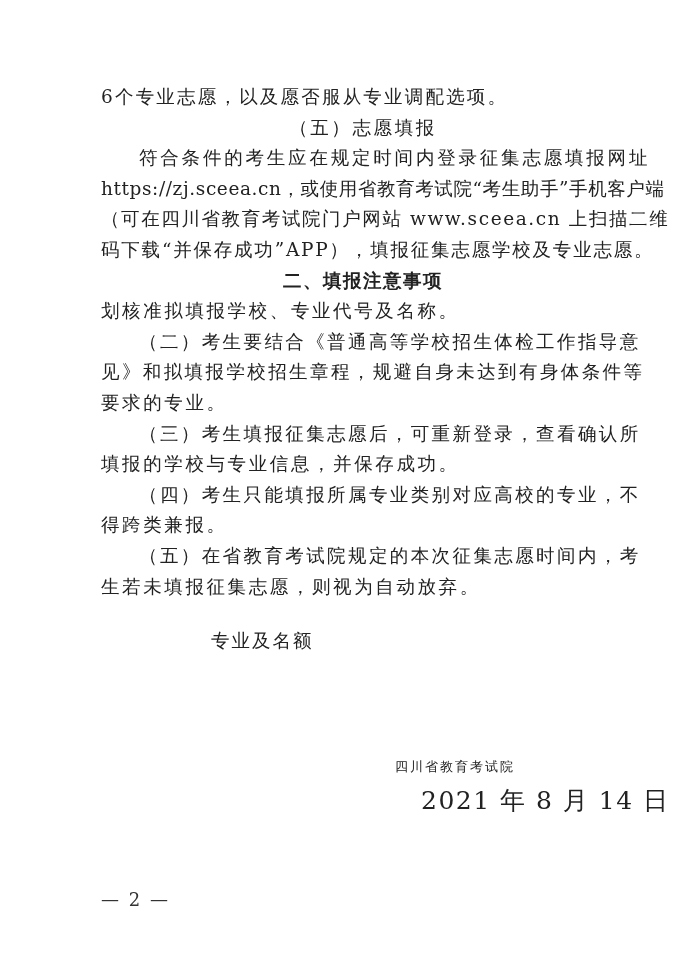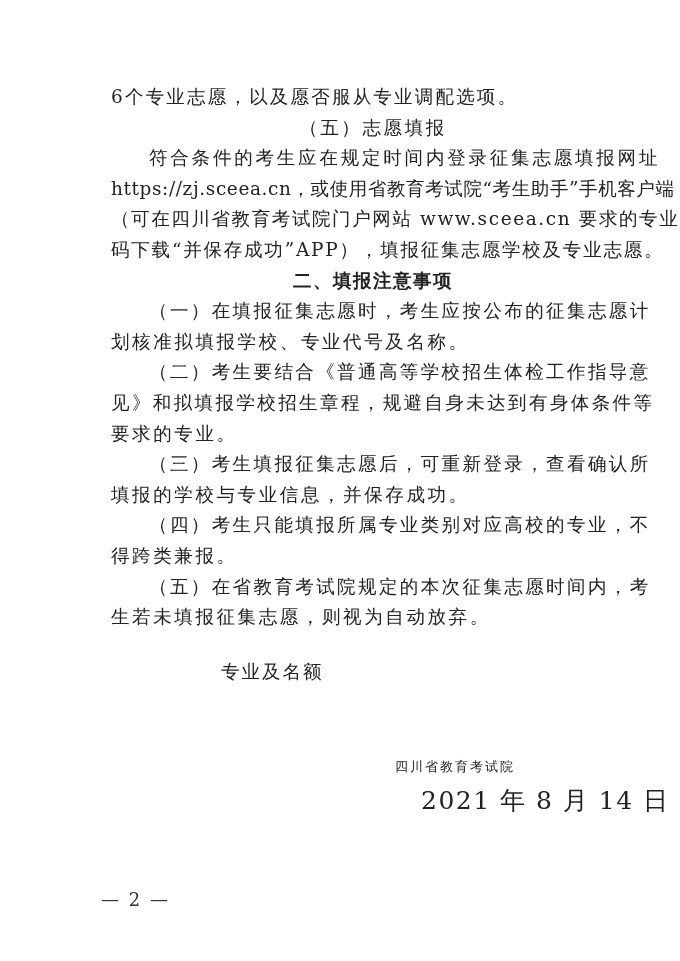--- a/index.html
+++ b/index.html
@@ -1,20 +1,20 @@
 <!DOCTYPE html>
 <html><head>
 <meta charset="utf-8">
 <style>
   html, body { margin: 0; padding: 0; }
   body {
     width: 680px; height: 961px; background: #ffffff; position: relative; overflow: hidden;
     font-family: "DejaVu Serif", "Liberation Serif", serif; color: #222222;
   }
-  .page { position: absolute; left: 111px; top: 82px; width: 486px; }
+  .page { position: absolute; left: 101px; top: 82px; width: 486px; }
   .line {
     height: 30.6px; line-height: 30.6px; font-size: 18.5px; white-space: nowrap;
     letter-spacing: 2.6px; overflow: visible;
   }
   .indent { padding-left: 38px; text-align: center; }
   .heading { font-family: "DejaVu Sans", "Liberation Sans", sans-serif; font-weight: bold; letter-spacing: 1.5px; }
   .gap { height: 24px; }
   .attach { padding-left: 40px; letter-spacing: 1.4px; }
   .attach2 { padding-left: 110px; letter-spacing: 2px; }
   .sign { position: absolute; left: 395px; top: 752px; font-size: 13px; letter-spacing: 2px; line-height: 30px; }
@@ -22,24 +22,23 @@
   .pagenum { position: absolute; left: 101px; top: 889px; font-size: 18px; letter-spacing: 2px; color: #333; }
 </style>
 </head>
 <body>
 
 <div class="page">
   <div class="line" style="letter-spacing:2.2px">6个专业志愿，以及愿否服从专业调配选项。</div>
   <div class="line indent">（五）志愿填报</div>
   <div class="line indent" style="letter-spacing:2.8px">符合条件的考生应在规定时间内登录征集志愿填报网址</div>
   <div class="line" style="letter-spacing:0.6px">https://zj.sceea.cn，或使用省教育考试院“考生助手”手机客户端</div>
-  <div class="line" style="letter-spacing:1.6px">（可在四川省教育考试院门户网站 www.sceea.cn 要求的专业</div>
+  <div class="line" style="letter-spacing:1.6px">（可在四川省教育考试院门户网站 www.sceea.cn 上扫描二维</div>
   <div class="line" style="letter-spacing:1.8px">码下载“并保存成功”APP），填报征集志愿学校及专业志愿。</div>
   <div class="line indent heading">二、填报注意事项</div>
-  <div class="line indent" style="letter-spacing:2.4px">（一）在填报征集志愿时，考生应按公布的征集志愿计</div>
   <div class="line">划核准拟填报学校、专业代号及名称。</div>
   <div class="line indent" style="letter-spacing:2.4px">（二）考生要结合《普通高等学校招生体检工作指导意</div>
   <div class="line" style="letter-spacing:2.4px">见》和拟填报学校招生章程，规避自身未达到有身体条件等</div>
   <div class="line">要求的专业。</div>
   <div class="line indent" style="letter-spacing:2.4px">（三）考生填报征集志愿后，可重新登录，查看确认所</div>
   <div class="line">填报的学校与专业信息，并保存成功。</div>
   <div class="line indent" style="letter-spacing:2.4px">（四）考生只能填报所属专业类别对应高校的专业，不</div>
   <div class="line">得跨类兼报。</div>
   <div class="line indent" style="letter-spacing:2.4px">（五）在省教育考试院规定的本次征集志愿时间内，考</div>
   <div class="line">生若未填报征集志愿，则视为自动放弃。</div>

